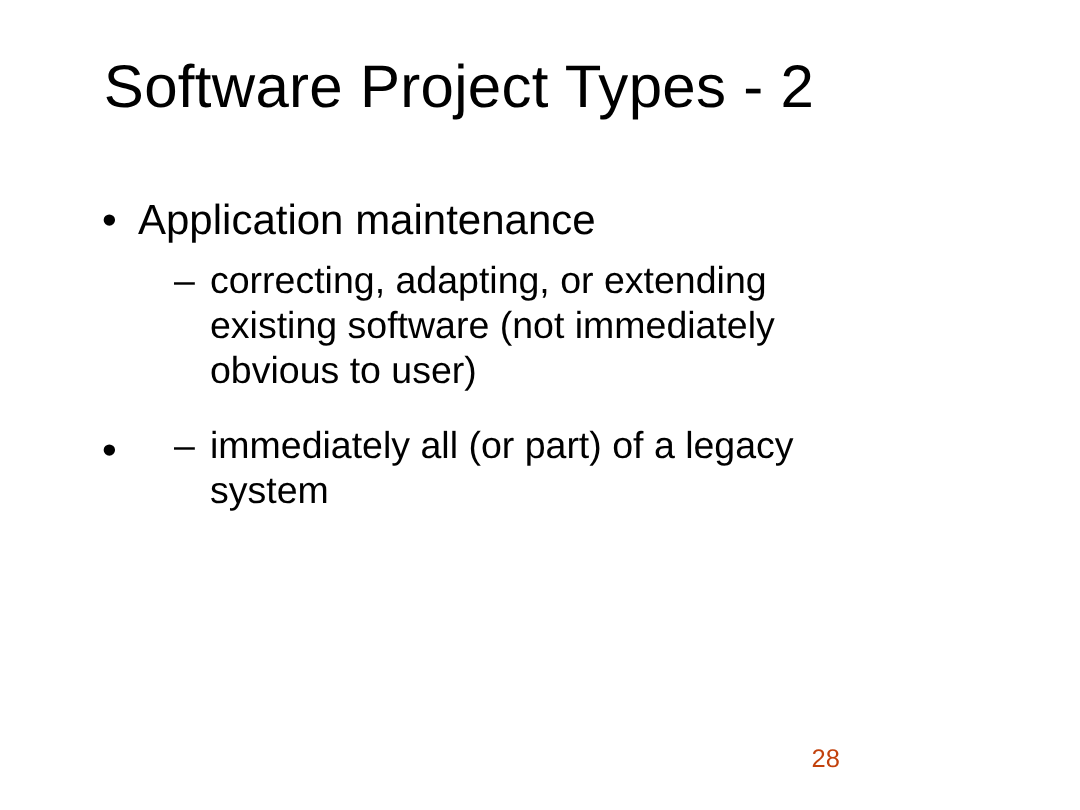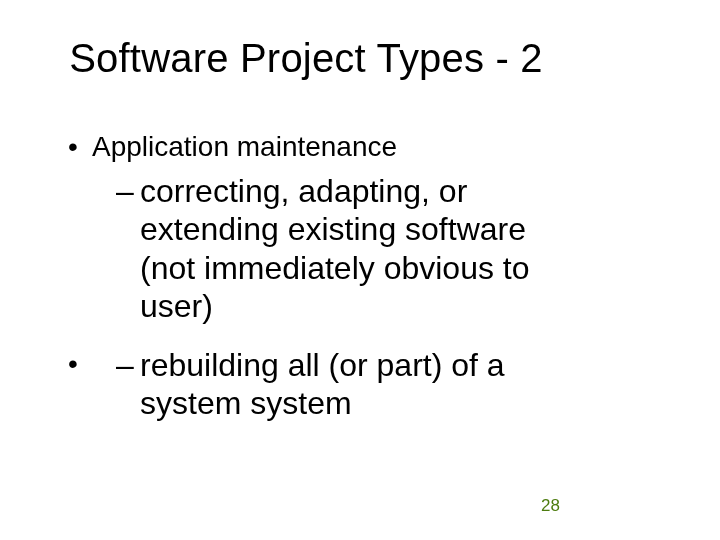--- a/index.html
+++ b/index.html
@@ -44,40 +44,40 @@
     position: absolute;
     left: 4px;
     top: 0;
     font-size: 28px;
     line-height: 1.25;
   }
   ul.level2 {
     list-style: none;
     padding: 0;
     margin: 8px 0 20px 0;
-    font-size: 32px;
+    font-size: 25px;
     line-height: 1.2;
   }
   ul.level2 > li {
     position: relative;
     padding-left: 48px;
     margin-bottom: 6px;
   }
   ul.level2 > li::before {
     content: "–";
     position: absolute;
     left: 24px;
     top: 0;
   }
   .page-number {
     position: absolute;
     bottom: 24px;
     right: 52px;
     font-size: 17px;
-    color: #4d7c0f;
+    color: #c2410c;
   }
 </style>
 </head>
 <body>
 
 <div class="slide">
 
   <h1 class="title">Software Project Types - 2</h1>
 
   <ul class="level1">
@@ -85,20 +85,20 @@
       <span>Application maintenance</span>
       <ul class="level2">
         <li>
           <span>correcting, adapting, or extending existing software (not immediately obvious to user)</span>
         </li>
       </ul>
     </li>
     <li>
       <ul class="level2">
         <li>
-          <span>rebuilding all (or part) of a system system</span>
+          <span>immediately all (or part) of a legacy system</span>
         </li>
       </ul>
     </li>
   </ul>
 
   <div class="page-number">28</div>
 </div>
 
 </body></html>

